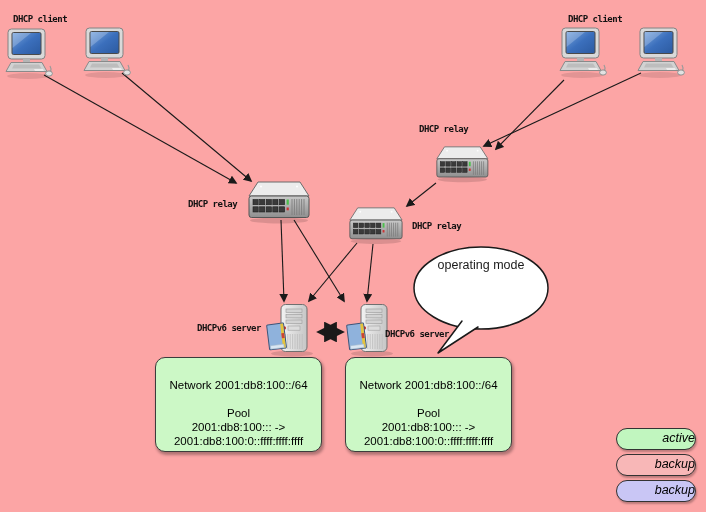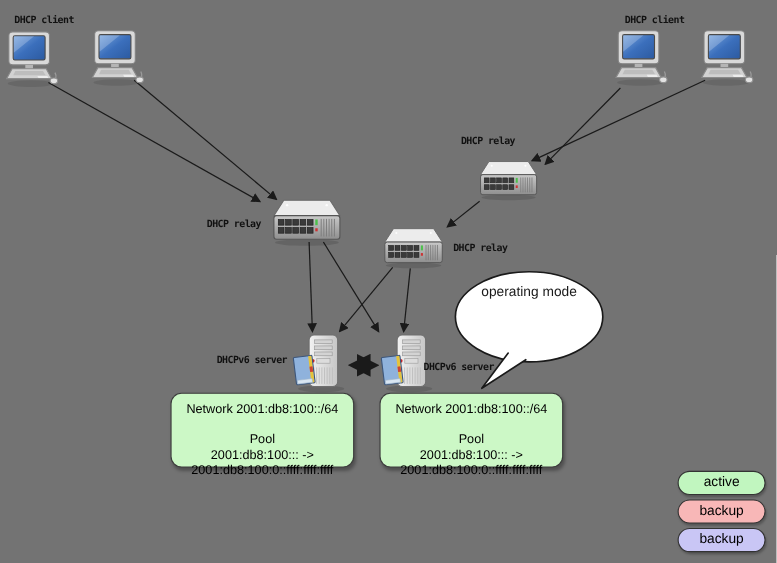--- a/index.html
+++ b/index.html
@@ -1,44 +1,45 @@
 <!DOCTYPE html>
 <html><head>
 <meta charset="utf-8">
 <style>
   html,body { margin:0; padding:0; background:#fff; }
   .canvas {
-    position:relative; width:706px; height:512px; background:#737373;
+    position:relative; width:706px; height:512px; background:#fca5a5;
     font-family:"Liberation Sans", sans-serif; overflow:hidden;
   }
   .layer { position:absolute; left:0; top:0; }
   .mono-label {
     position:absolute; font-family:"DejaVu Sans Mono", monospace;
     font-size:9px; font-weight:600; letter-spacing:-0.5px; color:#111;
     white-space:nowrap; line-height:11px;
   }
   .net-box {
-    position:absolute; top:357px; width:167px; height:68px; box-sizing:border-box;
+    position:absolute; top:357px; width:167px; height:95px; box-sizing:border-box;
     background:#ccf8c6; border:1.4px solid #3c3c3c; border-radius:10px;
     box-shadow:1.5px 2.5px 3px rgba(0,0,0,0.30);
     text-align:center; font-size:11.5px; line-height:14px; color:#000;
-    padding-top:7px;
+    padding-top:20px;
   }
   .net-box.left { left:155px; }
   .net-box.right { left:345px; }
   .net-box .spacer { height:14px; }
   .bubble-text {
     position:absolute; left:414px; top:258px; width:134px; text-align:center;
     font-size:12.5px; line-height:15px; color:#1a1a1a;
   }
   .pill {
     position:absolute; left:616px; width:80px; height:22px; box-sizing:border-box;
-    border:1.4px solid #333; border-radius:11px; text-align:center;
+    border:1.4px solid #333; border-radius:11px; text-align:right;
     font-size:12.5px; line-height:19px; color:#000;
     box-shadow:1px 2px 2px rgba(0,0,0,0.25);
+    font-style:italic;
   }
   .pill.active  { background:#c1f6bf; top:428px; }
   .pill.standby { background:#f8b7b7; top:454px; }
   .pill.backup  { background:#c9c6f5; top:480px; }
 </style>
 </head>
 <body>
 
 <div class="canvas">
 

